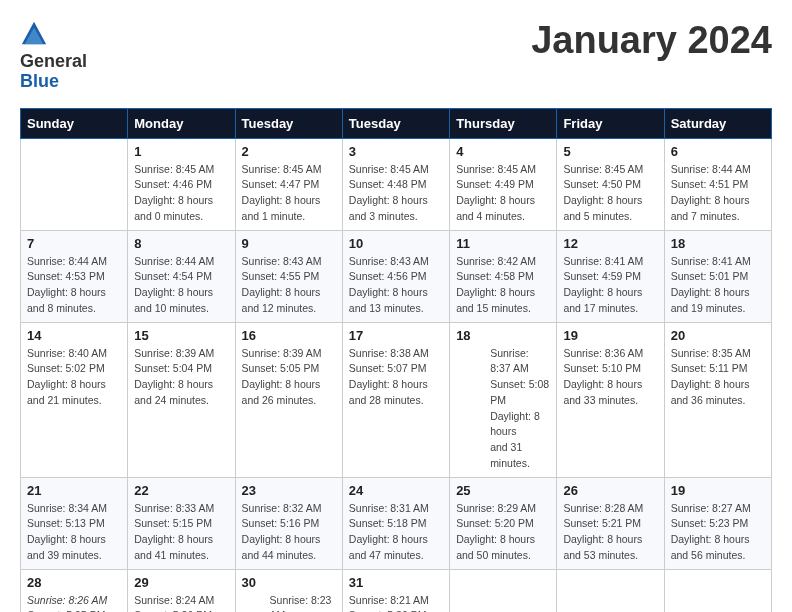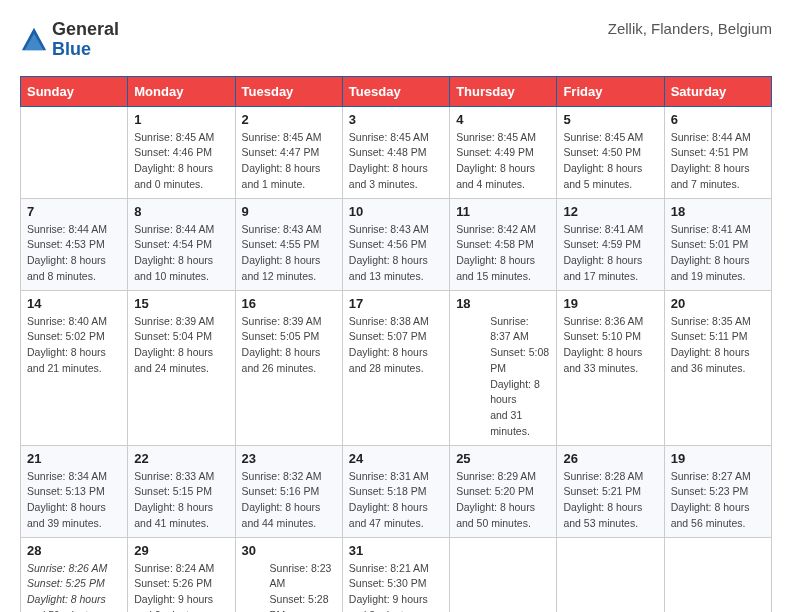--- a/index.html
+++ b/index.html
@@ -11,22 +11,22 @@
       padding: 20px;
     }
     .header-section {
       display: flex;
       justify-content: space-between;
       align-items: flex-start;
       margin-bottom: 16px;
     }
     .logo {
       display: flex;
-      align-items: center;
       gap: 4px;
+      flex-direction: column;
     }
     .logo-text {
       display: flex;
       flex-direction: column;
       line-height: 1.1;
     }
     .logo-general {
       font-size: 18px;
       font-weight: bold;
       color: #333;
@@ -52,21 +52,21 @@
     .subtitle {
       font-size: 15px;
       color: #555;
     }
     .calendar-table {
       width: 100%;
       border-collapse: collapse;
       font-size: 11.5px;
     }
     .calendar-table thead th {
-      background-color: #ef4444;
+      background-color: #0f172a;
       color: #fff;
       padding: 7px 6px;
       text-align: left;
       font-size: 13px;
       font-weight: bold;
       border: 1px solid #1a5fa8;
     }
     .calendar-table tbody td {
       border: 1px solid #ccc;
       vertical-align: top;
@@ -99,21 +99,21 @@
     <svg class="logo-icon" viewBox="0 0 30 30" xmlns="http://www.w3.org/2000/svg">
       <polygon points="15,2 28,26 2,26" fill="#1a5fa8"></polygon>
       <polygon points="15,8 25,26 5,26" fill="#5ba3e0" opacity="0.6"></polygon>
     </svg>
     <div class="logo-text">
       <span class="logo-general">General</span>
       <span class="logo-blue">Blue</span>
     </div>
   </div>
   <div class="title-section">
-    <div class="subtitle">Zellik, Flanders, Belgium</div>
+    <div class="main-title">January 2024</div>
   </div>
 </div>
 
 <table class="calendar-table">
   <thead>
     <tr>
     <th>Sunday</th>
         <th>Monday</th>
         <th>Tuesday</th>
         <th>Tuesday</th>

